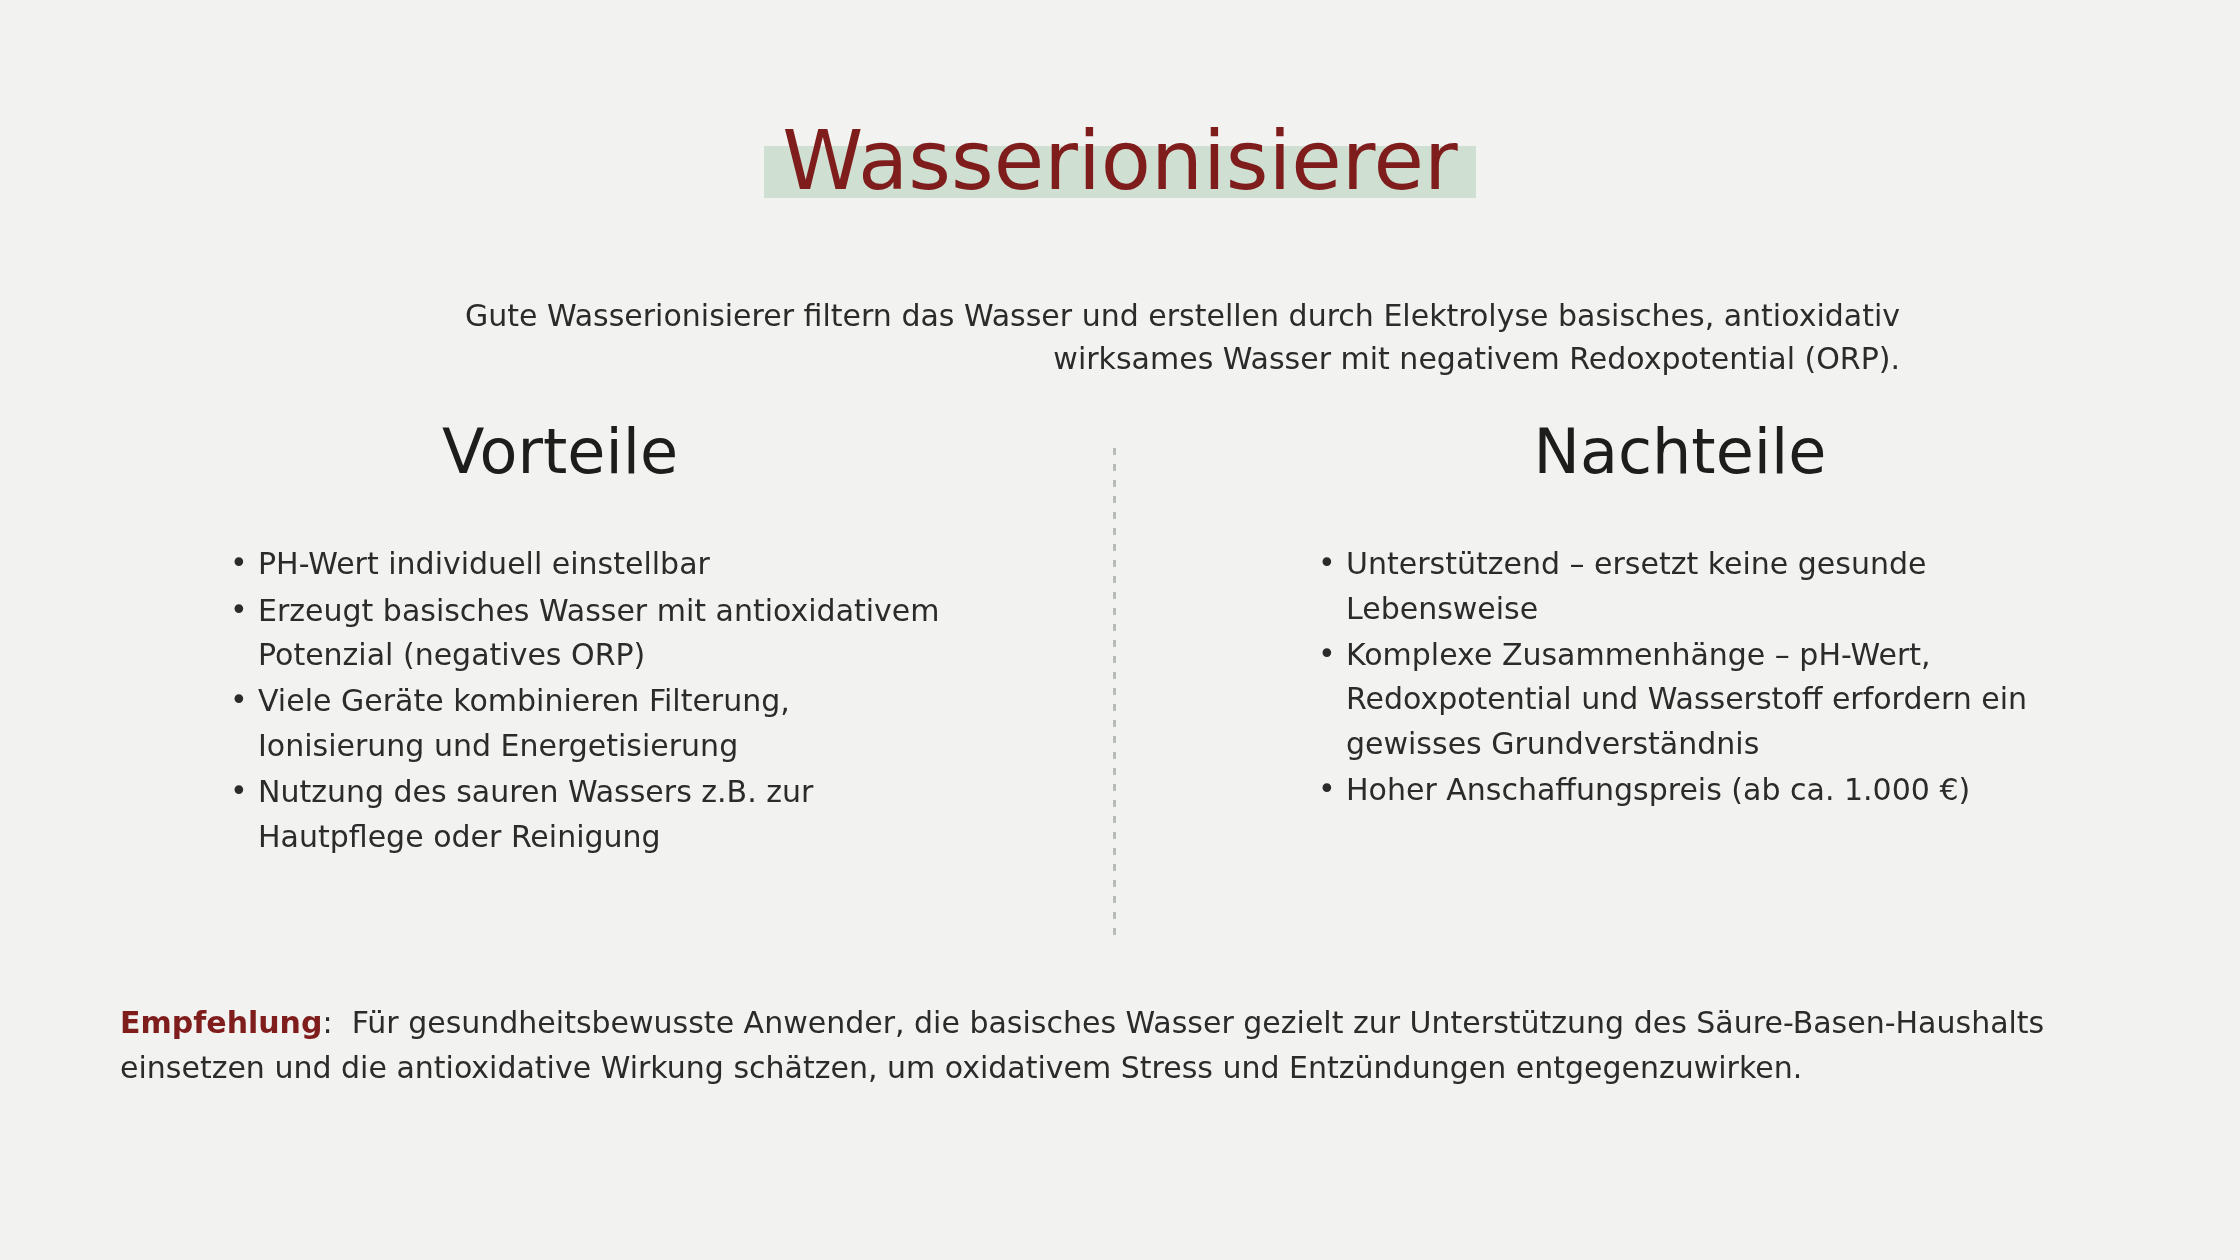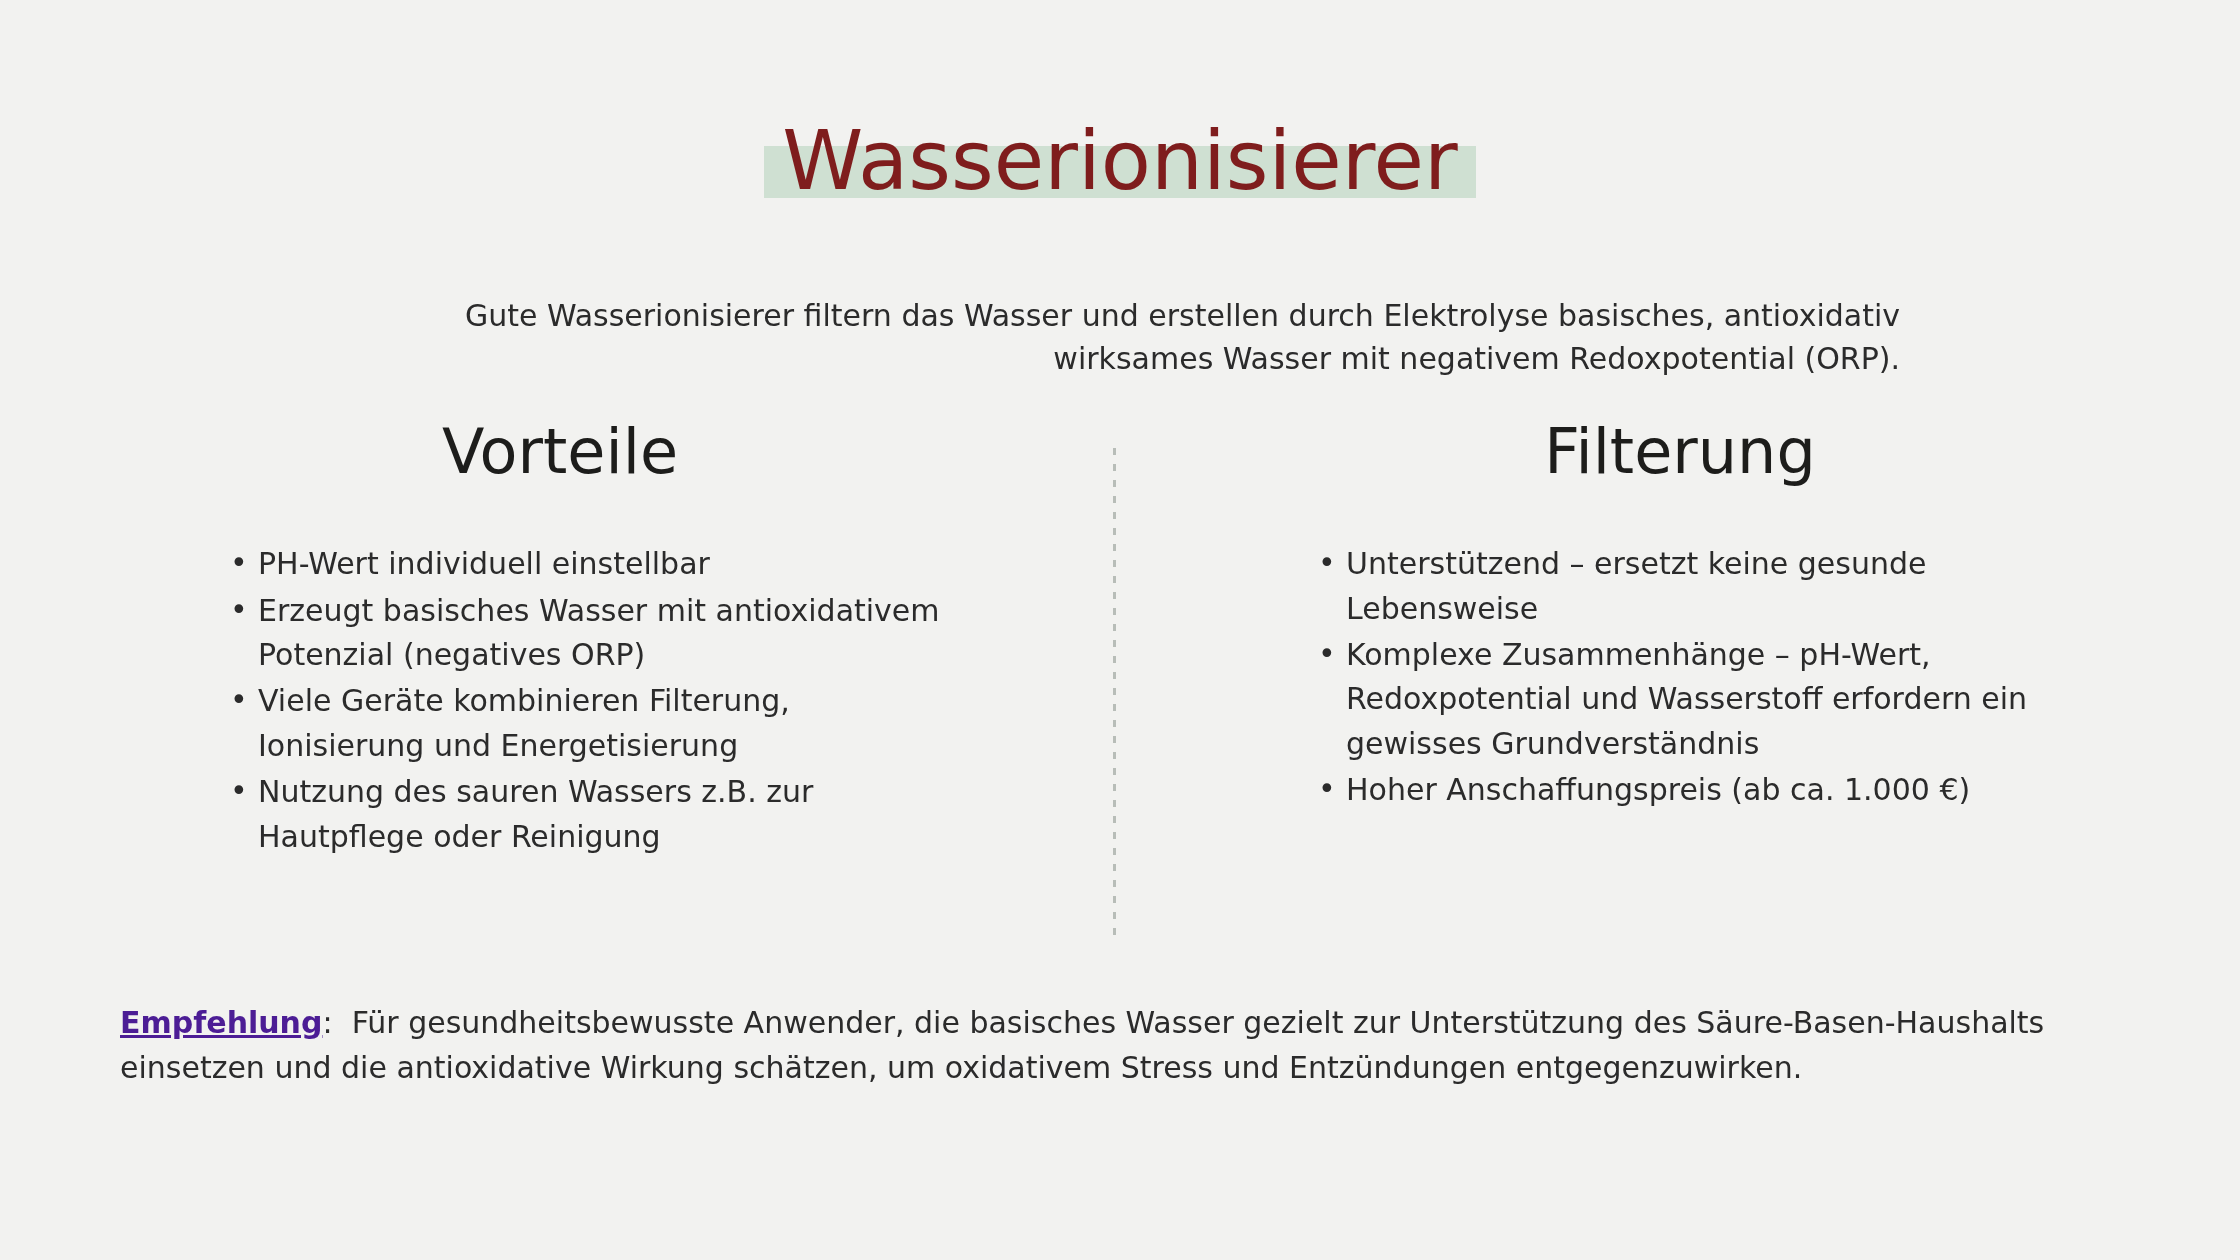--- a/index.html
+++ b/index.html
@@ -134,22 +134,21 @@
     position: absolute;
     top: 1000px;
     left: 120px;
     width: 2010px;
     font-size: 30px;
     line-height: 1.5;
     color: #2b2b2b;
   }
   .recommendation .label {
     font-weight: 700;
-    color: #4c1d95;
-    text-decoration: underline;
+    color: #7f1d1d;
   }
 </style>
 </head>
 <body>
 
 <div class="slide">
 
   <div class="title-wrap">
     <span class="title-inner">
       <span class="title-highlight"></span>
@@ -167,21 +166,21 @@
       <div class="col-heading">Vorteile</div>
       <ul>
         <li>PH-Wert individuell einstellbar</li>
         <li>Erzeugt basisches Wasser mit antioxidativem Potenzial (negatives ORP)</li>
         <li>Viele Geräte kombinieren Filterung, Ionisierung und Energetisierung</li>
         <li>Nutzung des sauren Wassers z.B. zur Hautpflege oder Reinigung</li>
       </ul>
     </div>
 
     <div class="col col-right">
-      <div class="col-heading">Filterung</div>
+      <div class="col-heading">Nachteile</div>
       <ul>
         <li>Unterstützend – ersetzt keine gesunde Lebensweise</li>
         <li>Komplexe Zusammenhänge – pH-Wert, Redoxpotential und Wasserstoff erfordern ein gewisses Grundverständnis</li>
         <li>Hoher Anschaffungspreis (ab ca. 1.000 €)</li>
       </ul>
     </div>
 
   </div>
 
   <div class="recommendation">

